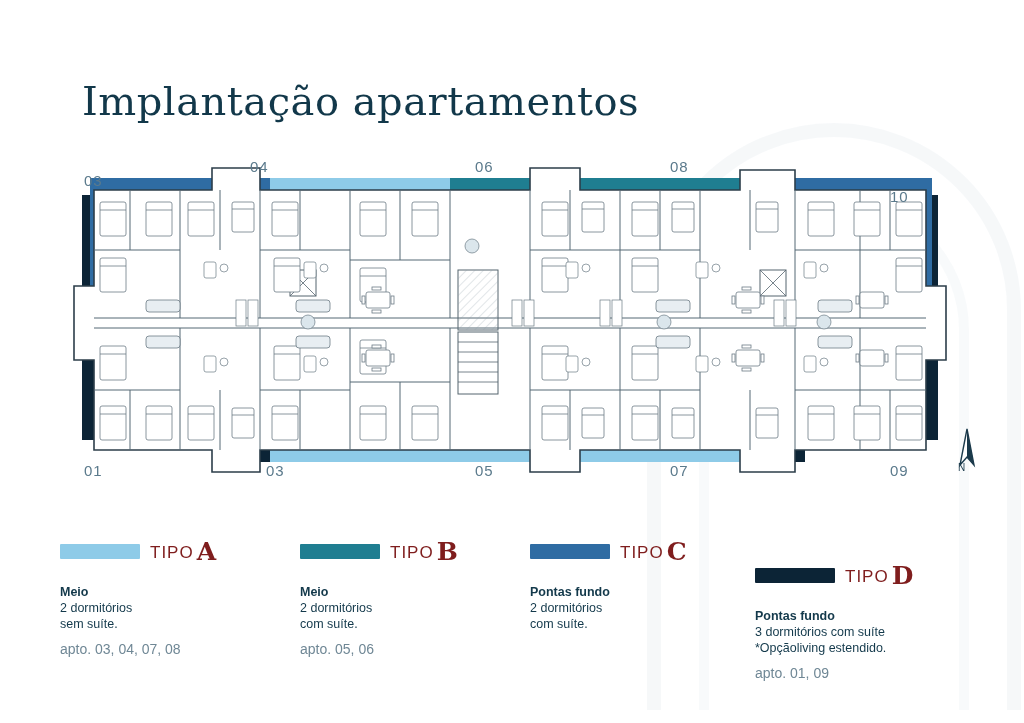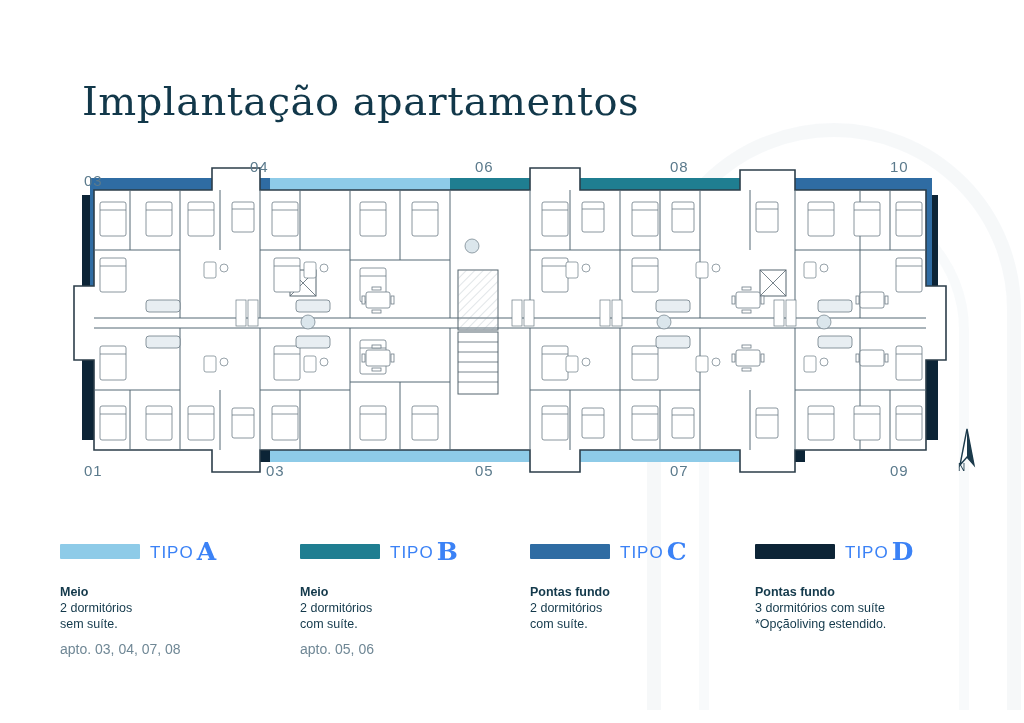--- a/index.html
+++ b/index.html
@@ -110,21 +110,21 @@
   }
   .swatch {
     width: 80px;
     height: 15px;
     border-radius: 1px;
     flex: none;
   }
   .legend-type {
     font-size: 17px;
     letter-spacing: 1px;
-    color: #3b82f6;
+    color: #7f1d1d;
     white-space: nowrap;
     font-family: "Liberation Sans", sans-serif;
   }
   .legend-type .big {
     font-family: "DejaVu Serif", "Liberation Serif", serif;
     font-size: 25px;
     font-weight: 700;
     vertical-align: -2px;
     margin-left: 3px;
   }
@@ -482,21 +482,21 @@
         <circle cx="604" cy="172" r="7" fill="#dbe6ec" stroke="#6c7b85" stroke-width="0.7"></circle>
         <circle cx="764" cy="172" r="7" fill="#dbe6ec" stroke="#6c7b85" stroke-width="0.7"></circle>
         <circle cx="412" cy="96" r="7" fill="#dbe6ec" stroke="#6c7b85" stroke-width="0.7"></circle>
       </g>
     </svg>
 
     <div class="unit-number" style="left:24px; top:22px;">03</div>
     <div class="unit-number" style="left:190px; top:8px;">04</div>
     <div class="unit-number" style="left:415px; top:8px;">06</div>
     <div class="unit-number" style="left:610px; top:8px;">08</div>
-    <div class="unit-number" style="left:830px; top:8px;">10</div>
+    <div class="unit-number" style="left:830px; top:38px;">10</div>
 
     <div class="unit-number" style="left:24px; top:312px;">01</div>
     <div class="unit-number" style="left:206px; top:312px;">03</div>
     <div class="unit-number" style="left:415px; top:312px;">05</div>
     <div class="unit-number" style="left:610px; top:312px;">07</div>
     <div class="unit-number" style="left:830px; top:312px;">09</div>
   </div>
 
   <svg class="compass" viewBox="0 0 44 60">
     <polygon points="22,4 29,40 22,32 15,40" fill="#ffffff" stroke="#1b3a4b" stroke-width="1.4"></polygon>
@@ -543,28 +543,29 @@
           <span>TIPO</span><span class="big">C</span>
         </span>
       </div>
       <div class="legend-body">
         <div class="strong">Pontas fundo</div>
         <div>2 dormitórios</div>
         <div>com suíte.</div>
       </div>
     </div>
 
-    <div class="legend-col" style="left:695px; width:235px;">
+    <div class="legend-col" style="left:695px; width:235px;margin-top:24px;">
       <div class="legend-head">
         <span class="swatch" style="background:#0c2436;"></span>
         <span class="legend-type">
           <span>TIPO</span><span class="big">D</span>
         </span>
       </div>
       <div class="legend-body">
         <div class="strong">Pontas fundo</div>
         <div>3 dormitórios com suíte</div>
         <div>*Opçãoliving estendido.</div>
+        <div class="legend-apto">apto. 01, 09</div>
       </div>
     </div>
   </div>
 
 </div>
 
 </body></html>

